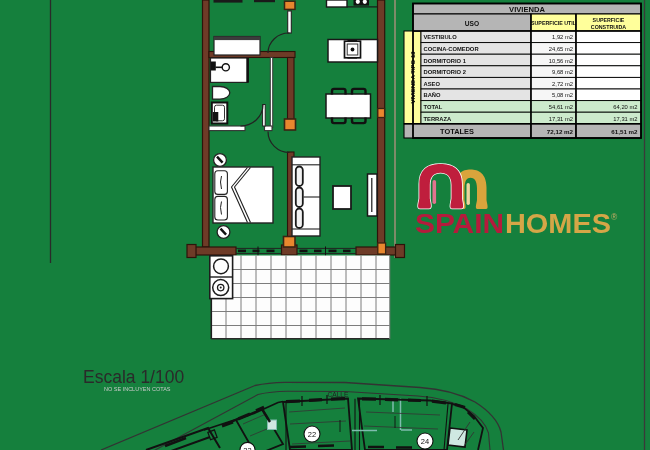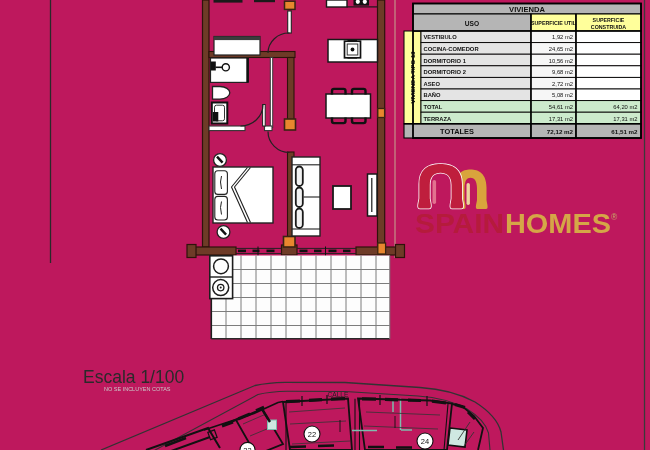--- a/index.html
+++ b/index.html
@@ -1,16 +1,16 @@
 <!DOCTYPE html>
 <html><head>
 <meta charset="utf-8">
 <style>
   html,body{margin:0;padding:0;background:#ffffff;}
-  #page{position:relative;width:650px;height:450px;background:#be185d;overflow:hidden;
+  #page{position:relative;width:650px;height:450px;background:#15803d;overflow:hidden;
         font-family:"Liberation Sans", sans-serif;}
   svg{position:absolute;top:0;left:0;}
   text{font-family:"Liberation Sans", sans-serif;}
 </style>
 </head>
 <body>
 <div id="page">
 <svg width="650" height="450" viewBox="0 0 650 450">
 
 <line x1="50.5" y1="0" x2="50.5" y2="263" stroke="#2a2a2a" stroke-width="1.3"></line>

